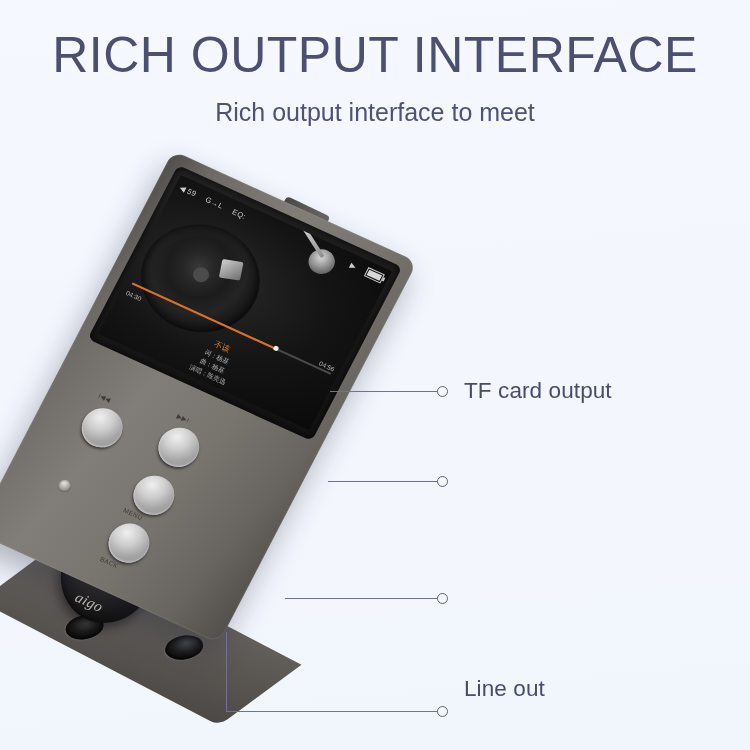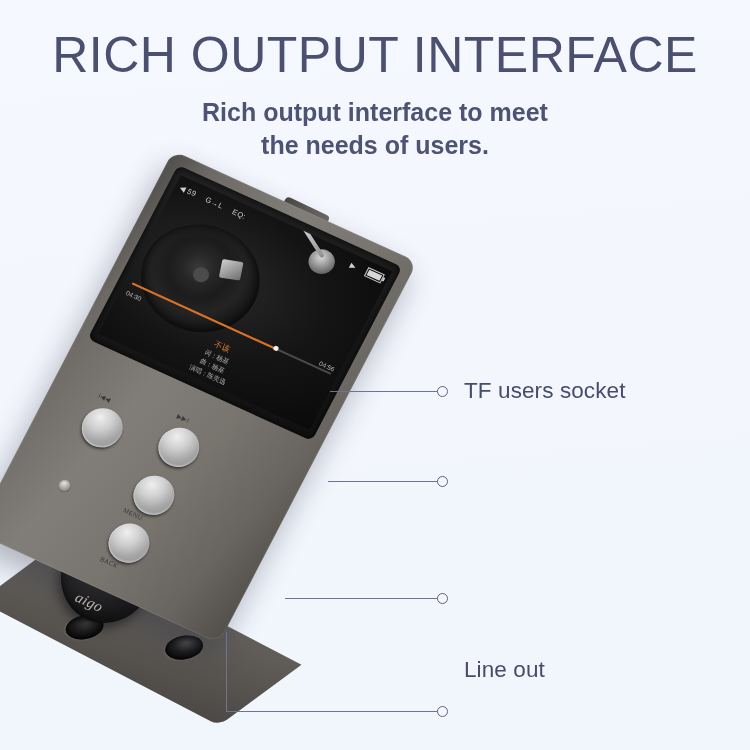--- a/index.html
+++ b/index.html
@@ -14,21 +14,21 @@
 
   
   .header{position:absolute;left:0;top:0;width:750px;text-align:center;}
   .title{
     font-size:50px;letter-spacing:0.5px;font-weight:400;
     color:#4b5070;line-height:1;margin-top:30px;
     font-family:"Liberation Sans", sans-serif;
   }
   .subwrap{margin-top:16px;text-align:center;}
   .subline{
-    font-size:25px;color:#4e5374;line-height:1.33;font-weight:700;
+    font-size:25px;color:#4e5374;line-height:1.33;font-weight:400;
     display:block;
   }
 
   
   .callout-label{
     position:absolute;font-size:22.5px;color:#474c6b;white-space:nowrap;
     letter-spacing:0.1px;
   }
   .dot{
     position:absolute;width:11px;height:11px;border-radius:50%;
@@ -200,21 +200,20 @@
 </style>
 </head>
 <body>
 
 <div id="stage">
 
   <div class="header">
     <div class="title">RICH OUTPUT INTERFACE</div>
     <div class="subwrap">
       <span class="subline">Rich output interface to meet</span>
-      <span class="subline">the needs of users.</span>
     </div>
   </div>
 
   <div id="device">
 
     <div class="side-face">
       <div class="side-slider">
           <i></i>
         </div>
       <div class="side-text" style="left:2px;top:16px;font-size:5.5px;">HOLD</div>
@@ -285,26 +284,26 @@
 
       <div class="btn" style="left:122px;top:356px;width:40px;height:40px;"></div>
       <div class="btn-label" style="left:124px;top:398px;">BACK</div>
 
       <div class="screw" style="left:52px;top:344px;"></div>
     </div>
   </div>
 
   <div class="lead h" style="left:330px;top:391px;width:108px;"></div>
   <div class="dot" style="left:437px;top:386px;"></div>
-  <div class="callout-label" style="left:464px;top:391px;transform:translateY(-50%);">TF users socket</div>
+  <div class="callout-label" style="left:464px;top:391px;transform:translateY(-50%);">TF card output</div>
 
   <div class="lead h" style="left:328px;top:481px;width:110px;"></div>
   <div class="dot" style="left:437px;top:476px;"></div>
 
   <div class="lead h" style="left:285px;top:598px;width:153px;"></div>
   <div class="dot" style="left:437px;top:593px;"></div>
 
   <div class="lead v" style="left:226px;top:632px;height:80px;"></div>
   <div class="lead h" style="left:226px;top:711px;width:212px;"></div>
   <div class="dot" style="left:437px;top:706px;"></div>
-  <div class="callout-label" style="left:464px;top:670px;transform:translateY(-50%);">Line out</div>
+  <div class="callout-label" style="left:464px;top:689px;transform:translateY(-50%);">Line out</div>
 
 </div>
 
 </body></html>

